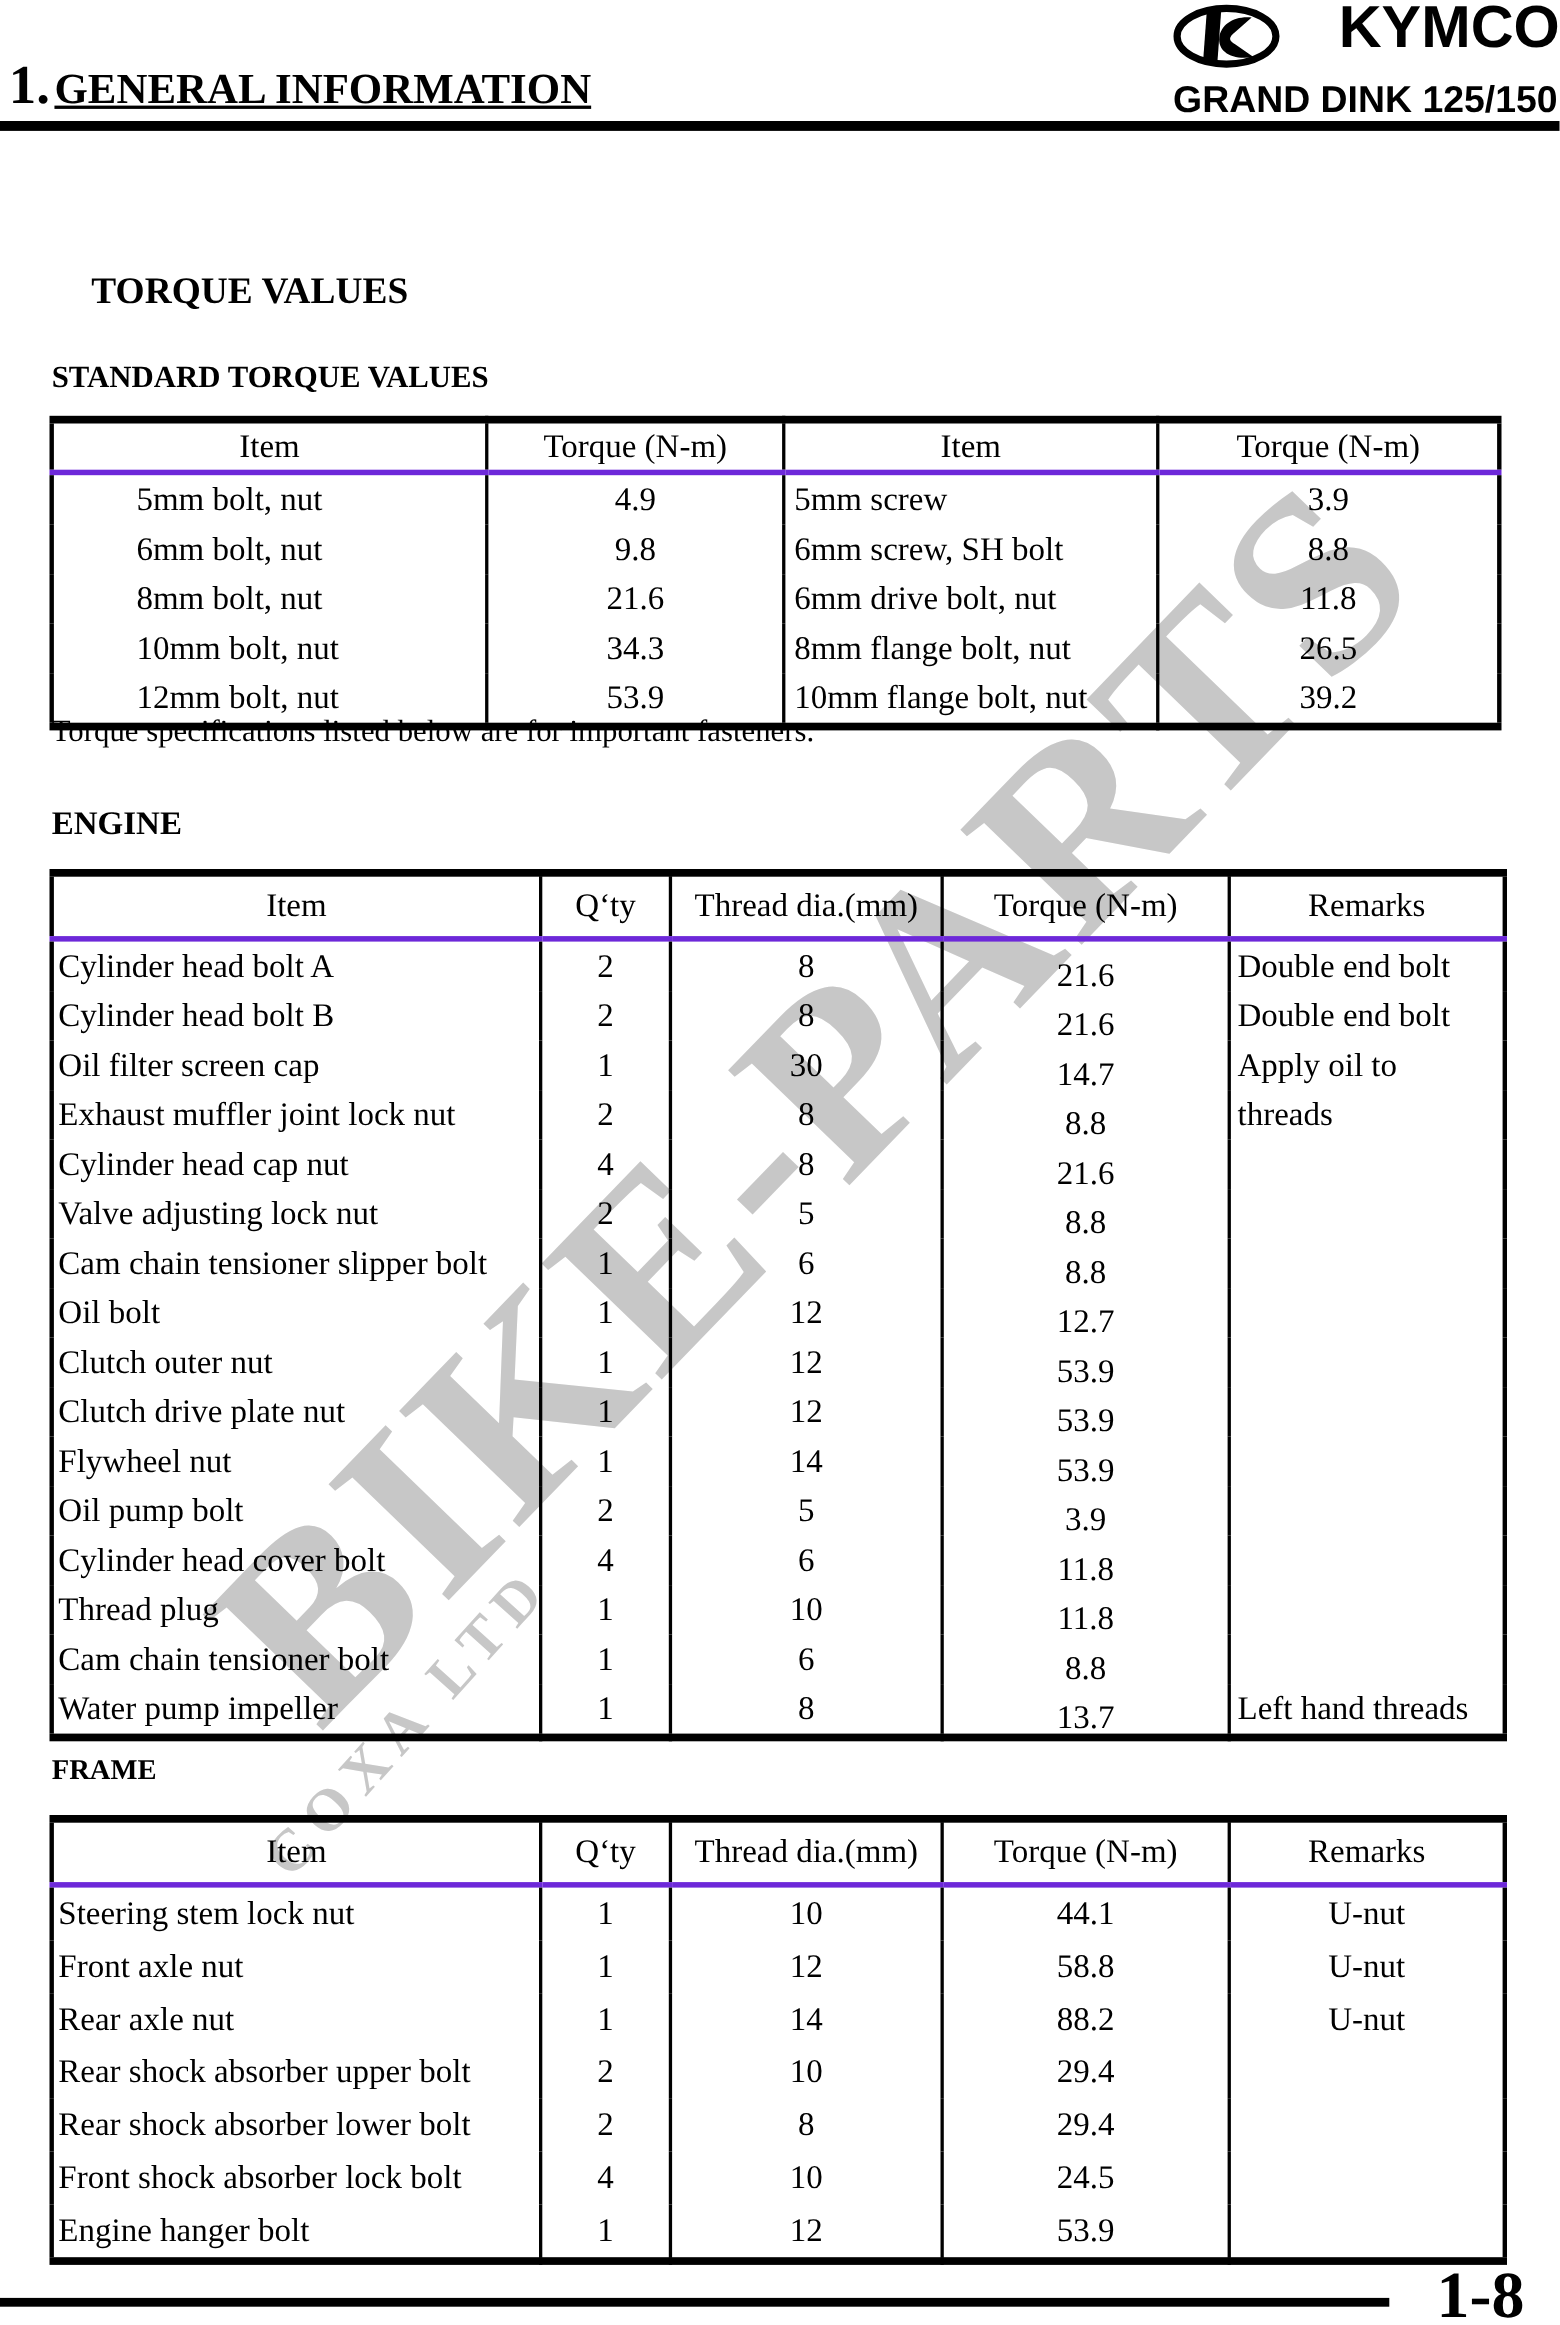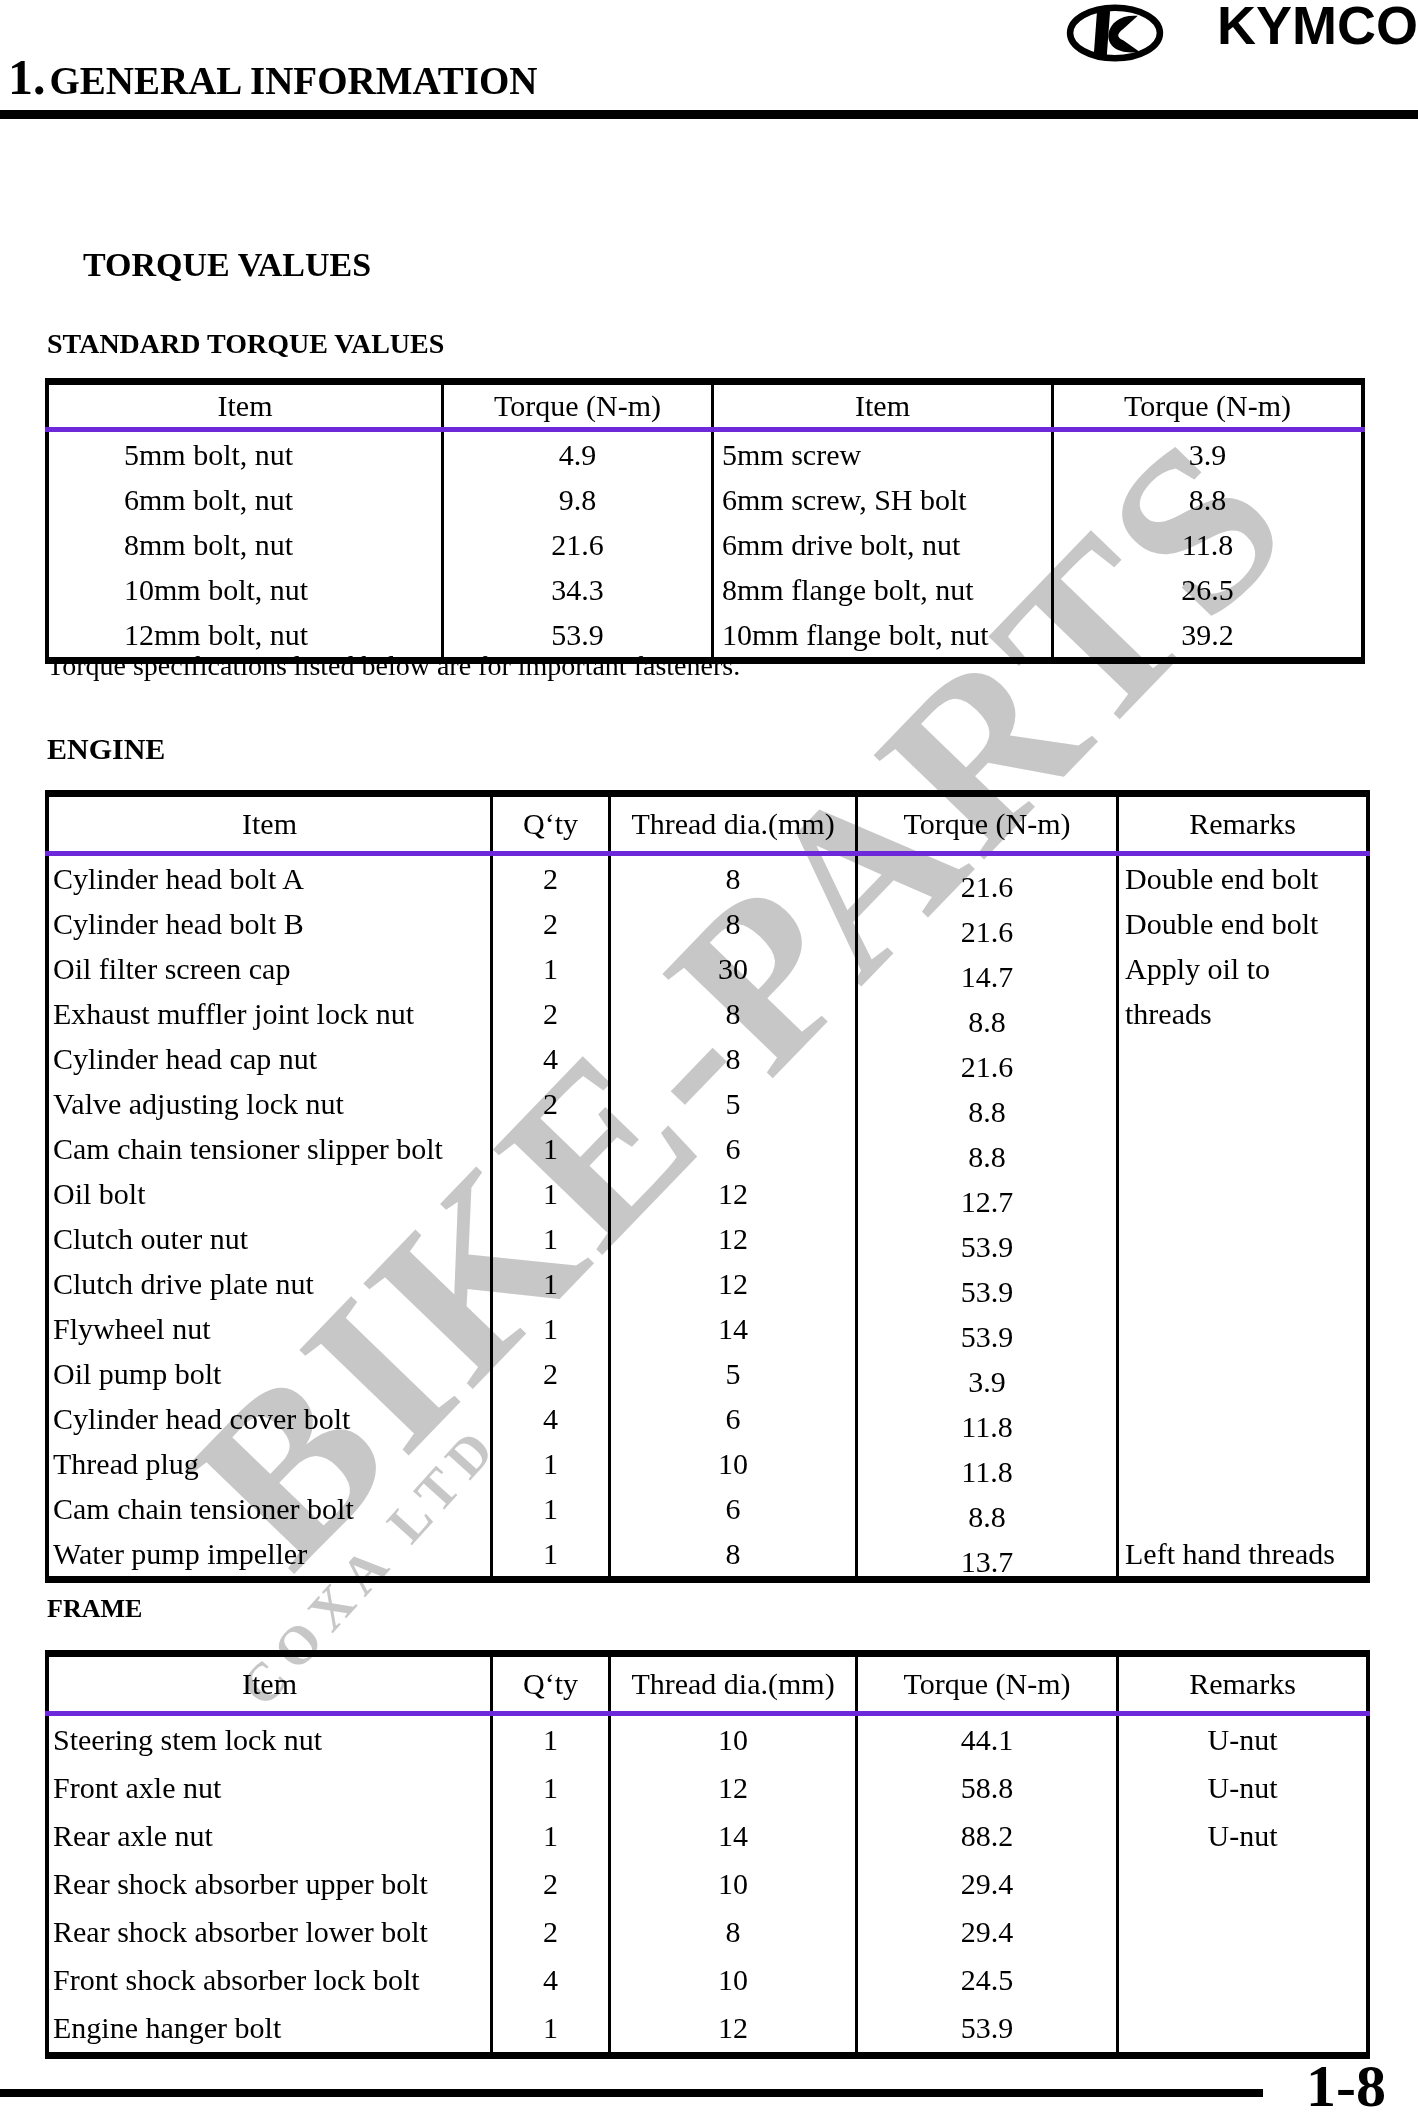--- a/index.html
+++ b/index.html
@@ -10,21 +10,21 @@
     line-height:300px;text-align:center;font-size:232px;font-weight:bold;
     font-family:"Liberation Serif","DejaVu Serif",serif;color:#c7c7c7;letter-spacing:6px;
     transform:rotate(-46deg);transform-origin:50% 50%;z-index:0;white-space:nowrap;user-select:none;}
   #watermark-sub{position:absolute;left:20px;top:1520px;width:700px;height:90px;line-height:90px;
     text-align:center;font-size:54px;font-weight:bold;color:#c7c7c7;letter-spacing:10px;
     transform:rotate(-48deg);transform-origin:50% 50%;z-index:0;white-space:nowrap;user-select:none;}
   .content{position:absolute;left:0;top:0;width:100%;height:100%;z-index:1;}
   
   #chapter-title{position:absolute;left:8px;top:48px;white-space:nowrap;font-weight:bold;}
   #chapter-num{font-size:50px;}
-  #chapter-name{font-size:39px;letter-spacing:0px;}
+  #chapter-name{font-size:39px;letter-spacing:0px;text-decoration:underline;}
   #header-rule{position:absolute;left:0;top:110px;width:1418px;height:9px;background:#000;}
   #brand-block{position:absolute;left:1060px;top:0px;width:358px;height:102px;}
   #kymco-logo{position:absolute;left:6px;top:2px;width:98px;height:62px;}
   #brand-name{position:absolute;right:0px;top:-6px;font-family:"Liberation Sans","DejaVu Sans",sans-serif;
     font-weight:bold;font-size:54px;letter-spacing:0px;}
   #model-name{position:absolute;right:2px;top:72px;font-family:"Liberation Sans","DejaVu Sans",sans-serif;
     font-weight:bold;font-size:34px;white-space:nowrap;}
   
   .h-main{position:absolute;left:47px;font-weight:bold;font-size:34px;white-space:nowrap;}
   .h-sub{position:absolute;left:47px;font-weight:bold;font-size:28px;white-space:nowrap;}
@@ -86,20 +86,21 @@
       <span id="chapter-name">GENERAL INFORMATION</span>
     </div>
 
     <div id="brand-block">
       <svg id="kymco-logo" viewBox="0 0 120 70" xmlns="http://www.w3.org/2000/svg">
         <ellipse cx="60" cy="35" rx="55" ry="31" fill="none" stroke="#000" stroke-width="8"></ellipse>
         <polygon points="38,8 54,8 50,62 34,62" fill="#000"></polygon>
         <path d="M88 14 L70 30 C62 36 62 40 70 44 L90 58 C66 62 50 52 52 36 C54 22 68 12 88 14 Z" fill="#000"></path>
       </svg>
       <div id="brand-name">KYMCO</div>
+      <div id="model-name">GRAND DINK 125/150</div>
     </div>
 
     <div id="header-rule"></div>
 
     <div id="torque-values-title" class="h-main">TORQUE VALUES</div>
     <div id="standard-title" class="h-sub">STANDARD TORQUE VALUES</div>
 
     <table id="standard-table" class="tbl">
         <thead>
           <tr>

